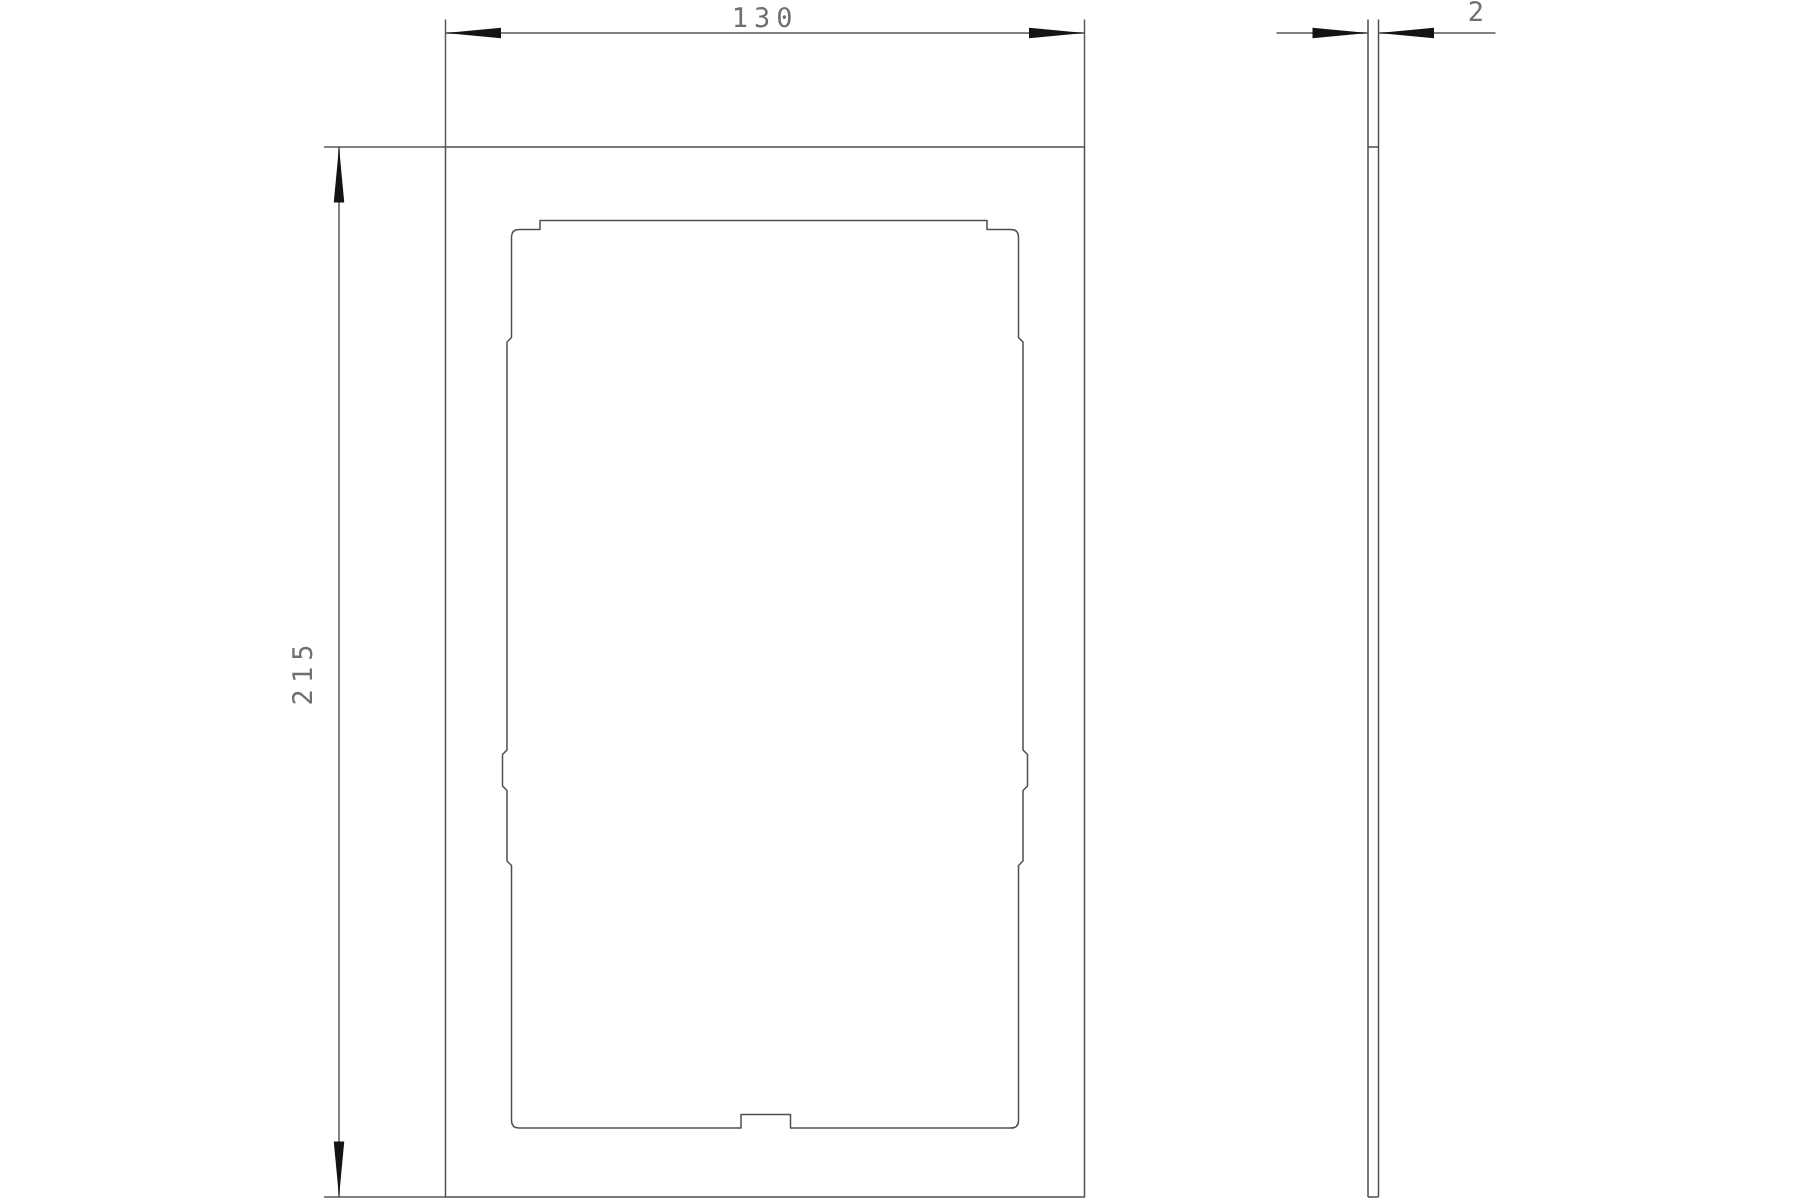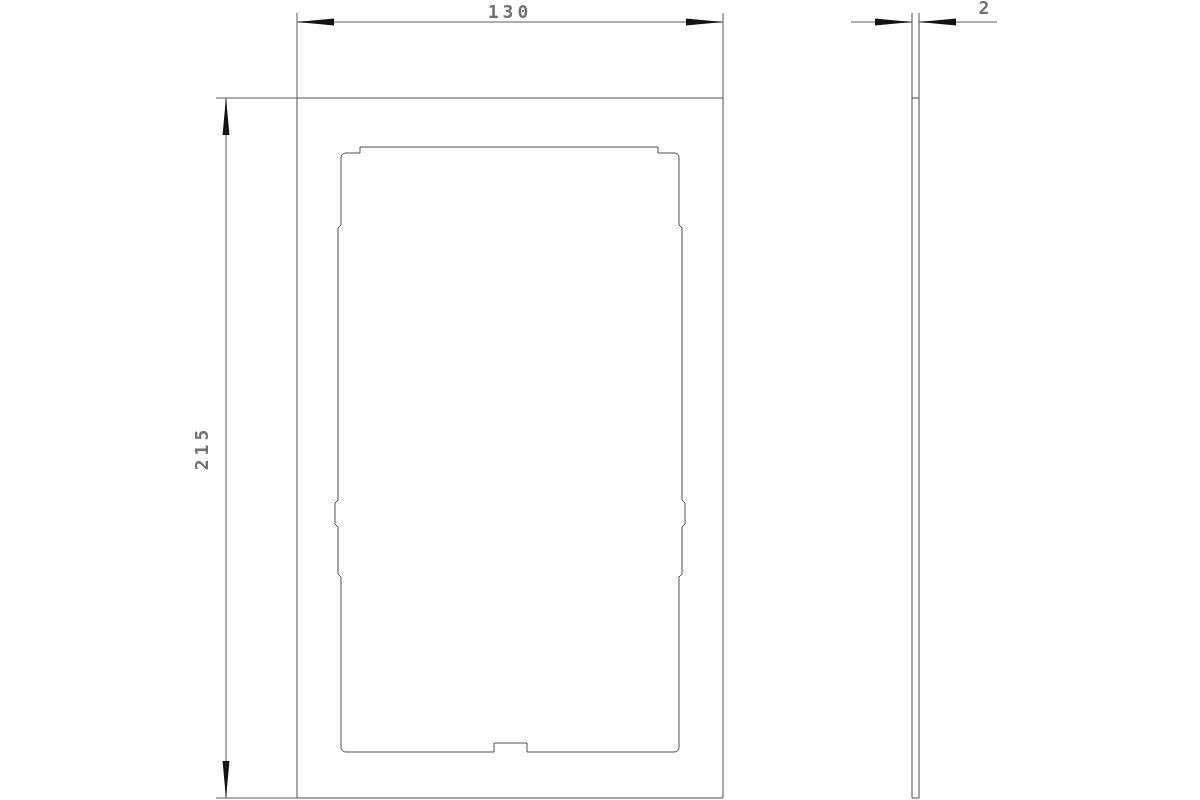--- a/index.html
+++ b/index.html
@@ -13,21 +13,20 @@
   html, body {
     width: 1200px; height: 800px;
     background: var(--background);
     overflow: hidden;
     font-family: "DejaVu Sans Mono", "Liberation Mono", monospace;
   }
   .canvas {
     position: relative;
     width: 984px; height: 800px;
     background: var(--background);
-    font-weight: bold;
   }
   svg { display: block; }
   .part-outline {
     fill: none;
     stroke: var(--outline);
     stroke-width: 1;
     stroke-linejoin: round;
   }
   .dim-line {
     fill: none;

